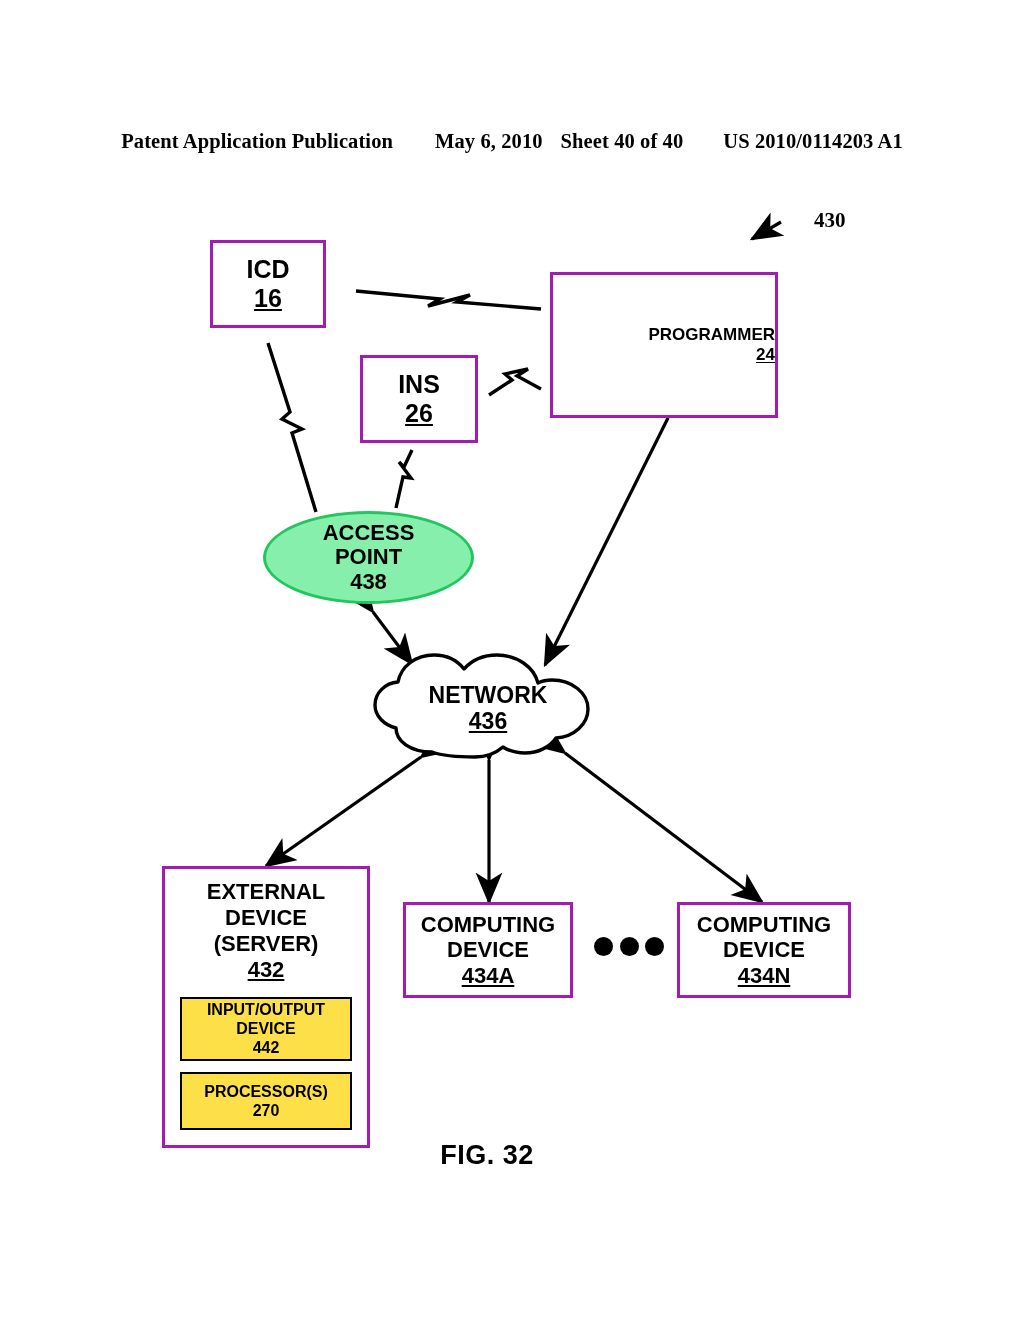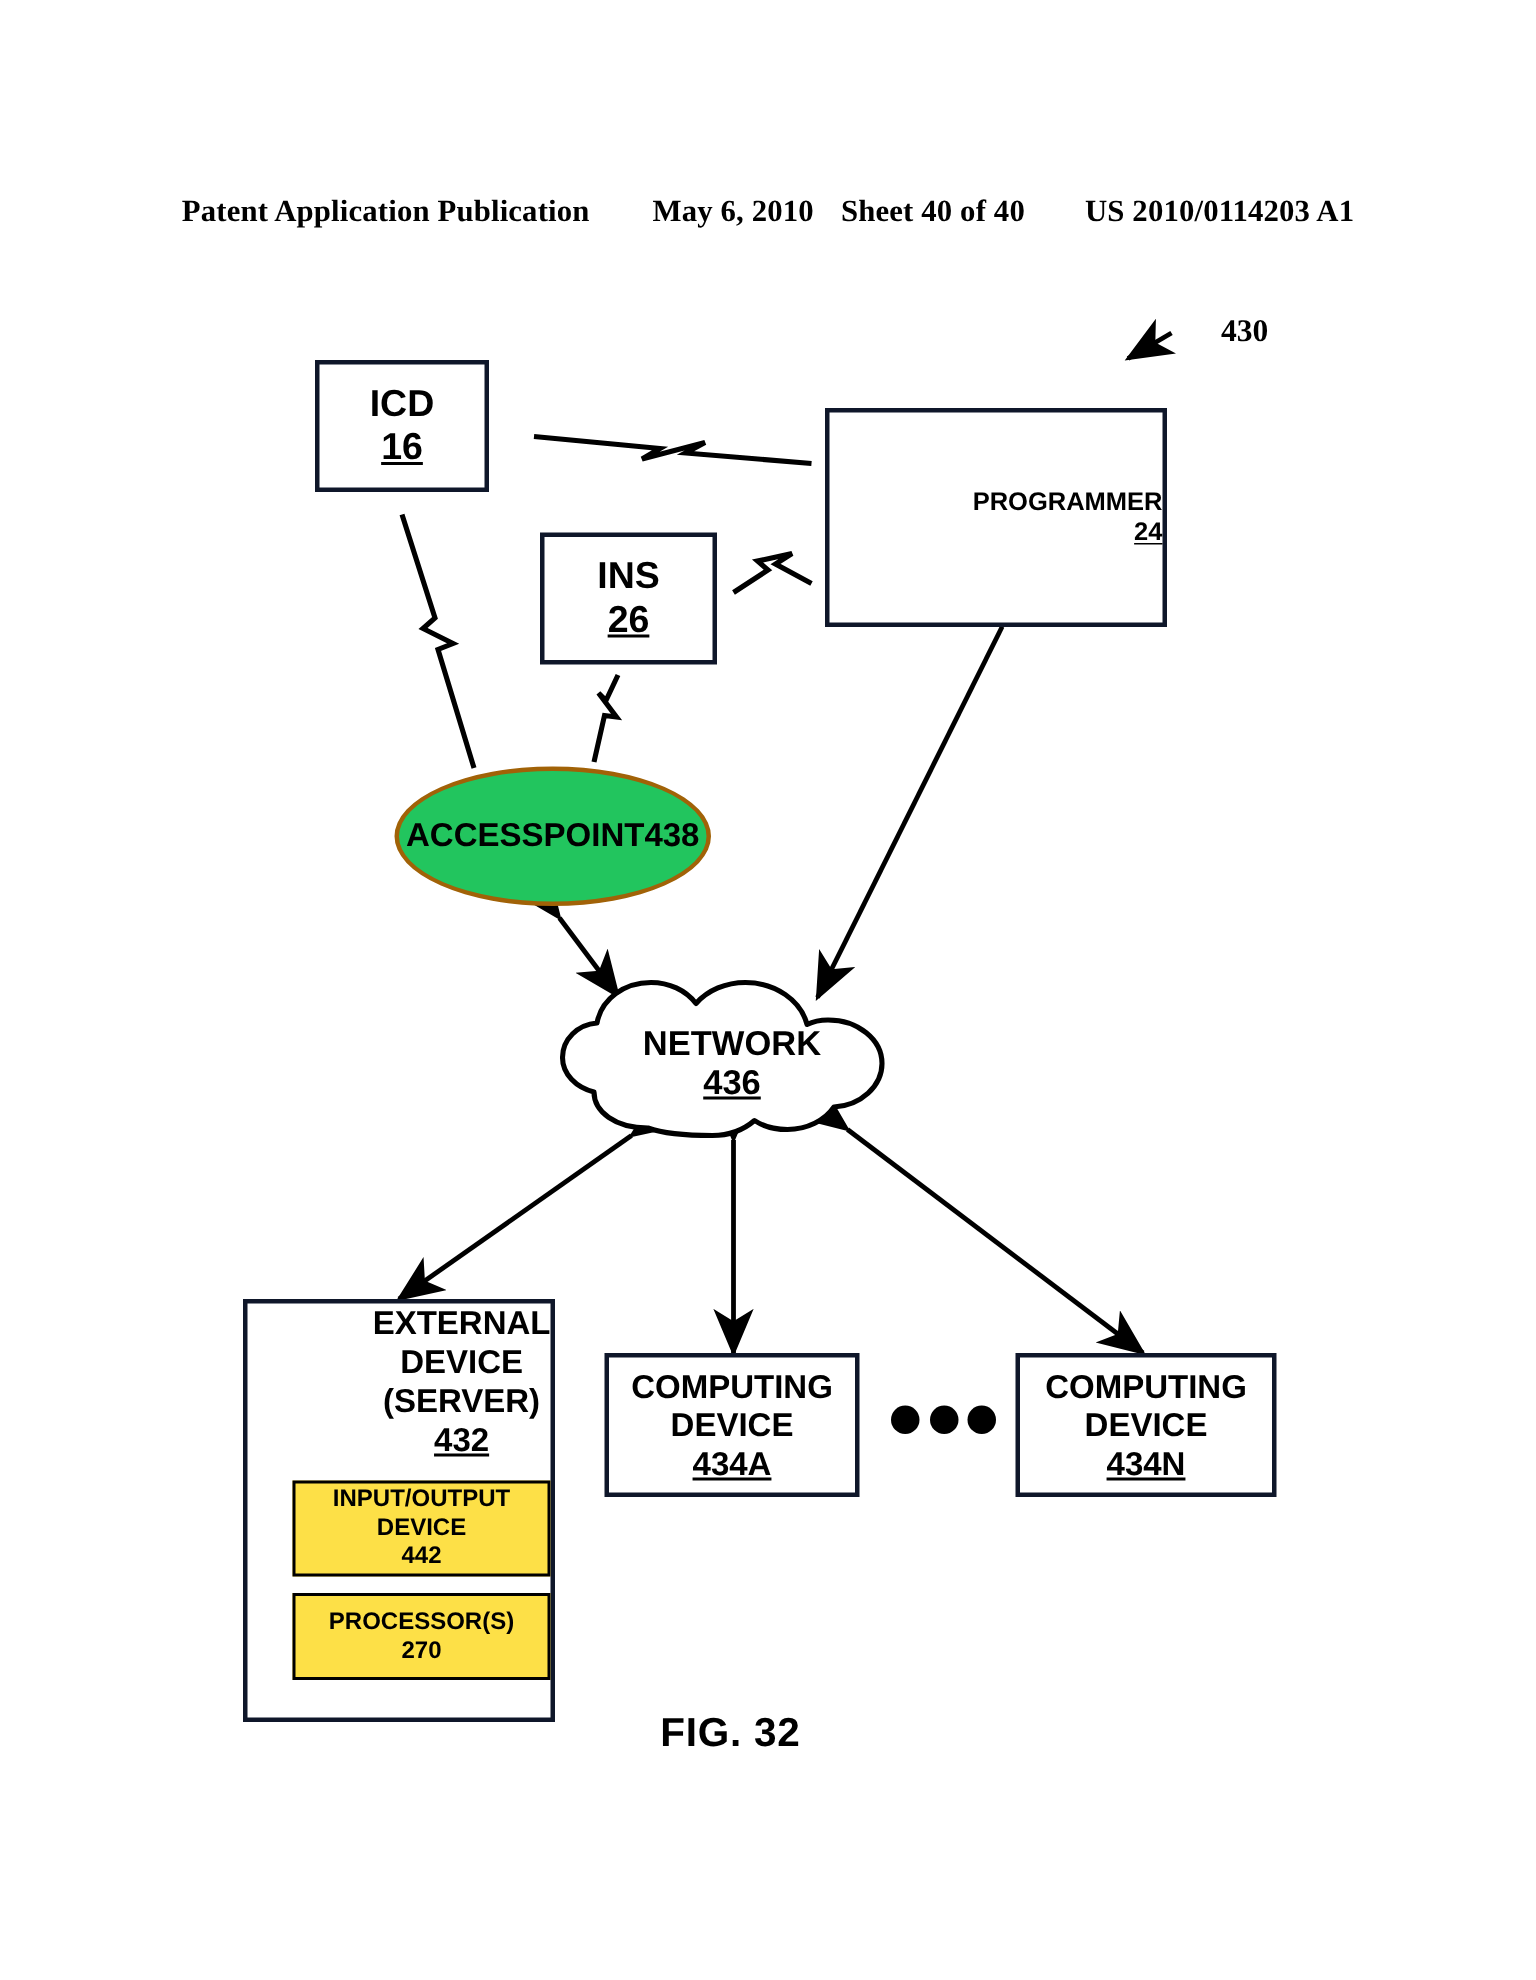--- a/index.html
+++ b/index.html
@@ -49,21 +49,21 @@
     top: 0;
     width: 1024px;
     height: 1320px;
     pointer-events: none;
   }
 
   
   .node-box {
     position: absolute;
     box-sizing: border-box;
-    border: 3px solid #0f172a;
+    border: 3px solid #a21caf;
     background: #fff;
     display: flex;
     flex-direction: column;
     align-items: center;
     justify-content: center;
     text-align: center;
     font-weight: bold;
     line-height: 1.16;
   }
   .node-box .ref {
@@ -84,25 +84,25 @@
   #node-programmer {
     left: 550px; top: 272px; width: 228px; height: 146px;
     font-size: 17px;
     align-items: flex-end;
   }
 
   #node-access-point {
     position: absolute;
     left: 263px; top: 511px; width: 211px; height: 93px;
     box-sizing: border-box;
-    border: 3px solid #a16207;
+    border: 3px solid #22c55e;
     border-radius: 50%;
-    background: #22c55e;
-    display: flex;
-    flex-direction: row;
+    background: #86efac;
+    display: flex;
+    flex-direction: column;
     align-items: center;
     justify-content: center;
     text-align: center;
     font-weight: bold;
     font-size: 22px;
     line-height: 1.12;
   }
   #node-access-point .ref {
     text-underline-offset: 2px;
   }
@@ -135,21 +135,21 @@
   #node-network .ref {
     text-decoration: underline;
     text-underline-offset: 2px;
   }
 
   
   #node-external-device {
     left: 162px; top: 866px; width: 208px; height: 282px;
     font-size: 22px;
     justify-content: flex-start;
-    align-items: flex-end;
+    padding-top: 10px;
   }
   #node-external-device .title-block {
     display: flex;
     flex-direction: column;
     align-items: center;
     line-height: 1.18;
   }
   .sub-box {
     position: relative;
     box-sizing: border-box;

